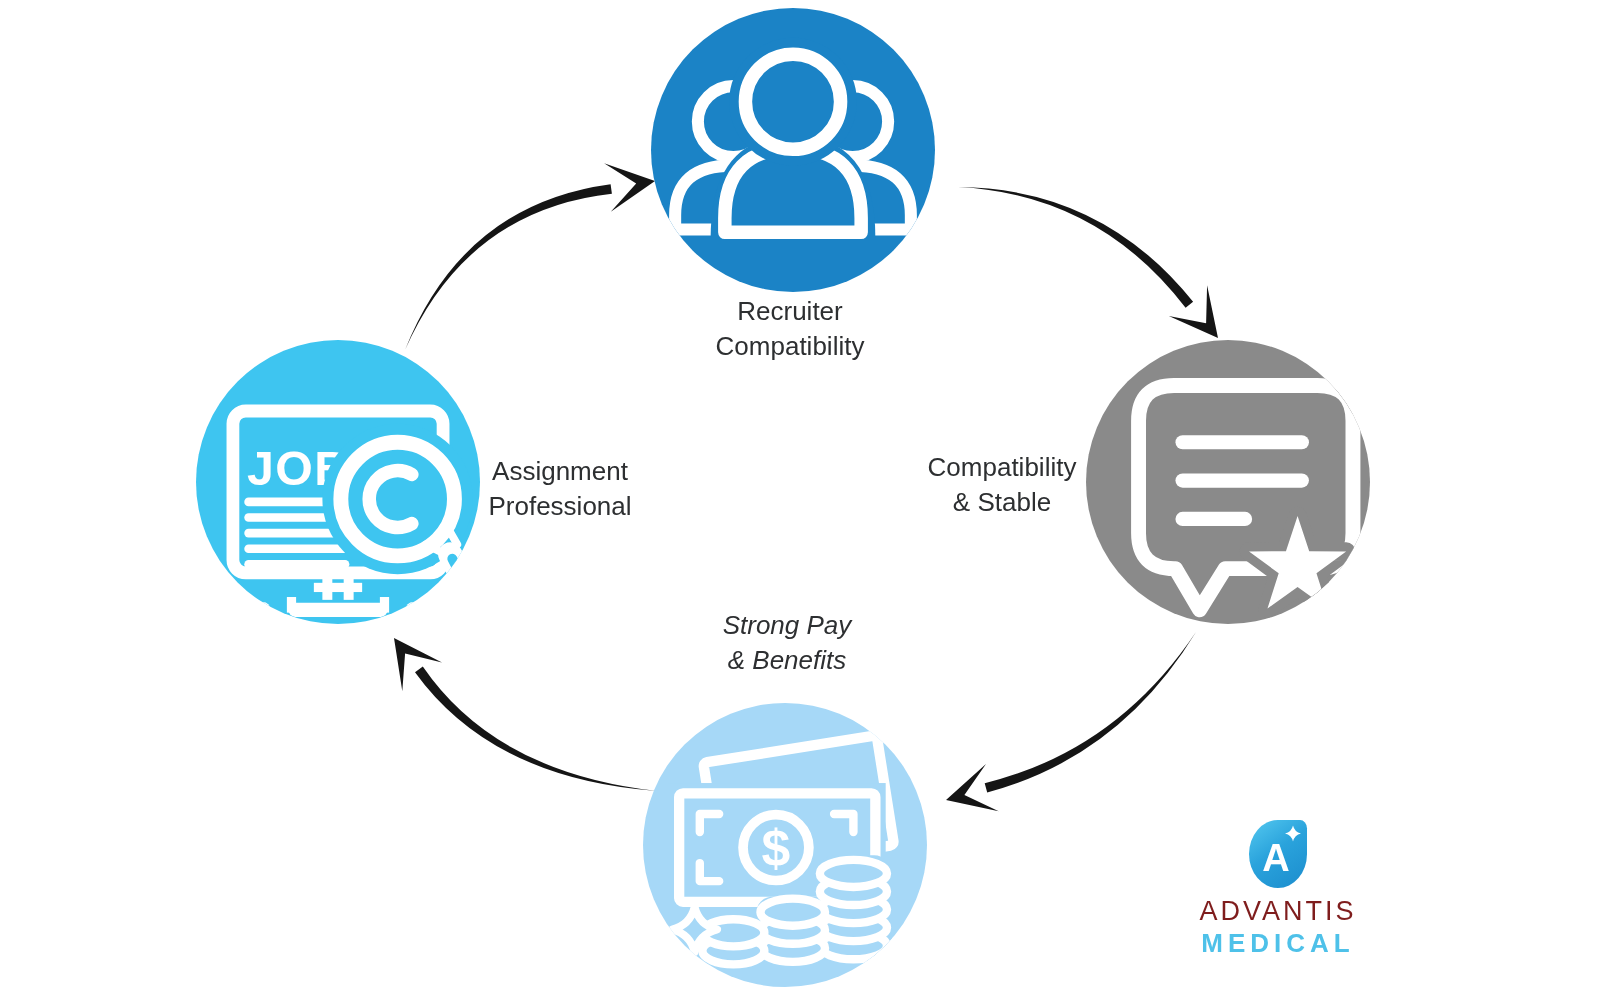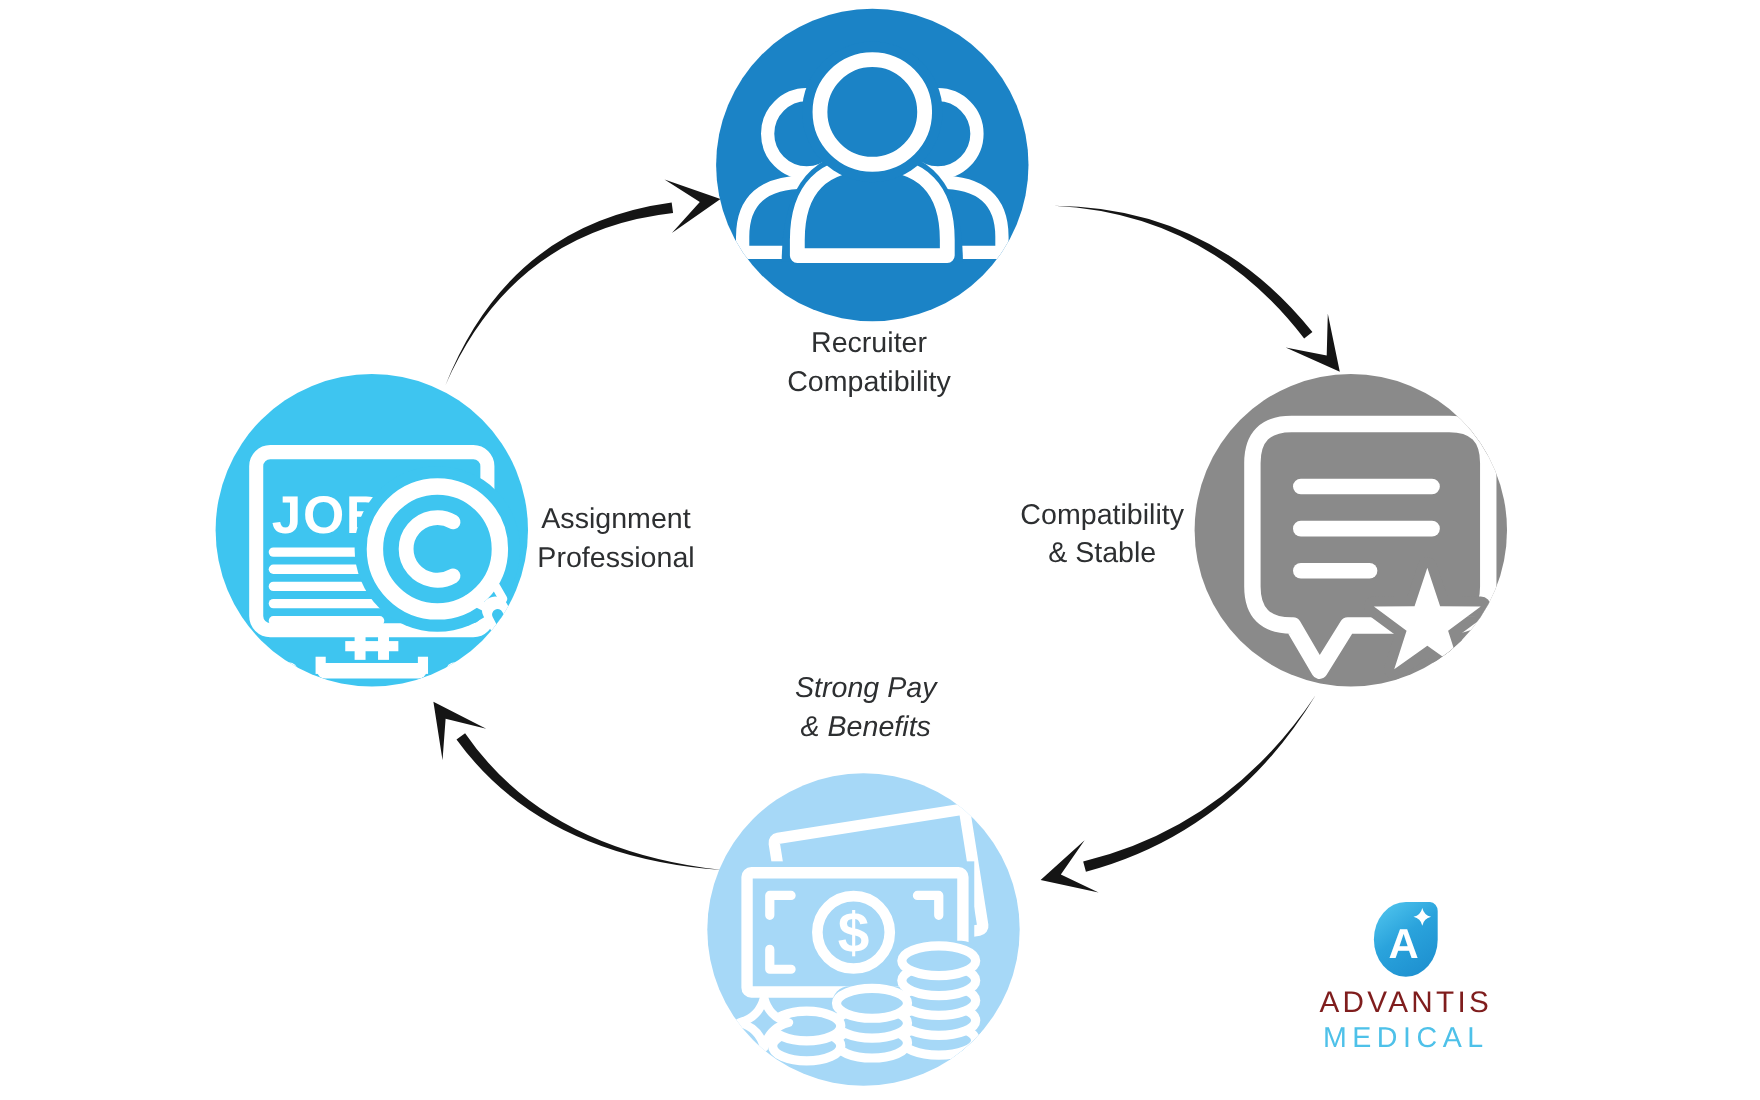--- a/index.html
+++ b/index.html
@@ -17,21 +17,21 @@
   .label-top{left:790px;top:294px;}
   .label-right{left:1002px;top:450px;}
   .label-bottom{left:787px;top:608px;font-style:italic;}
   .label-left{left:560px;top:454px;}
   .logo{position:absolute;left:1178px;top:820px;width:200px;text-align:center;}
   .logo-mark{position:relative;width:58px;height:68px;margin:0 auto;
              border-radius:50% 12% 50% 50%;
              background:linear-gradient(145deg,#55c9f0 0%,#2aa3dc 45%,#1b8ccd 100%);}
   .logo-mark svg{position:absolute;inset:0;width:100%;height:100%;}
   .logo-line1{margin-top:8px;font-size:27px;letter-spacing:3px;color:#7f1d1d;font-weight:400;}
-  .logo-line2{margin-top:1px;font-size:26px;letter-spacing:5px;color:#4ec1e9;font-weight:400;}
+  .logo-line2{margin-top:1px;font-size:26px;letter-spacing:5px;color:#4ec1e9;font-weight:700;}
 </style>
 </head>
 <body>
 
 <div class="canvas">
 
   <svg class="arrow-layer" id="arrowLayer" viewBox="0 0 1600 1000">
       <path d="M 405.0 350.0 Q 467.0 209.9 611.9 193.7 L 610.6 184.2 Q 463.0 204.1 405.0 350.0 Z M 655.0 181.0 L 610.8 211.8 L 636.2 183.6 L 604.1 163.2 Z" fill="#151515"></path>
       <path d="M 958.0 187.0 Q 1098.2 194.0 1185.6 307.8 L 1193.1 301.8 Q 1101.8 188.0 958.0 187.0 Z M 1218.0 338.0 L 1168.8 315.9 L 1206.1 323.2 L 1207.1 285.2 Z" fill="#151515"></path>
       <path d="M 1196.0 632.0 Q 1116.0 751.1 984.7 783.2 L 987.2 792.5 Q 1120.0 756.9 1196.0 632.0 Z M 946.0 800.0 L 986.0 763.9 L 964.4 795.1 L 998.7 811.3 Z" fill="#151515"></path>

